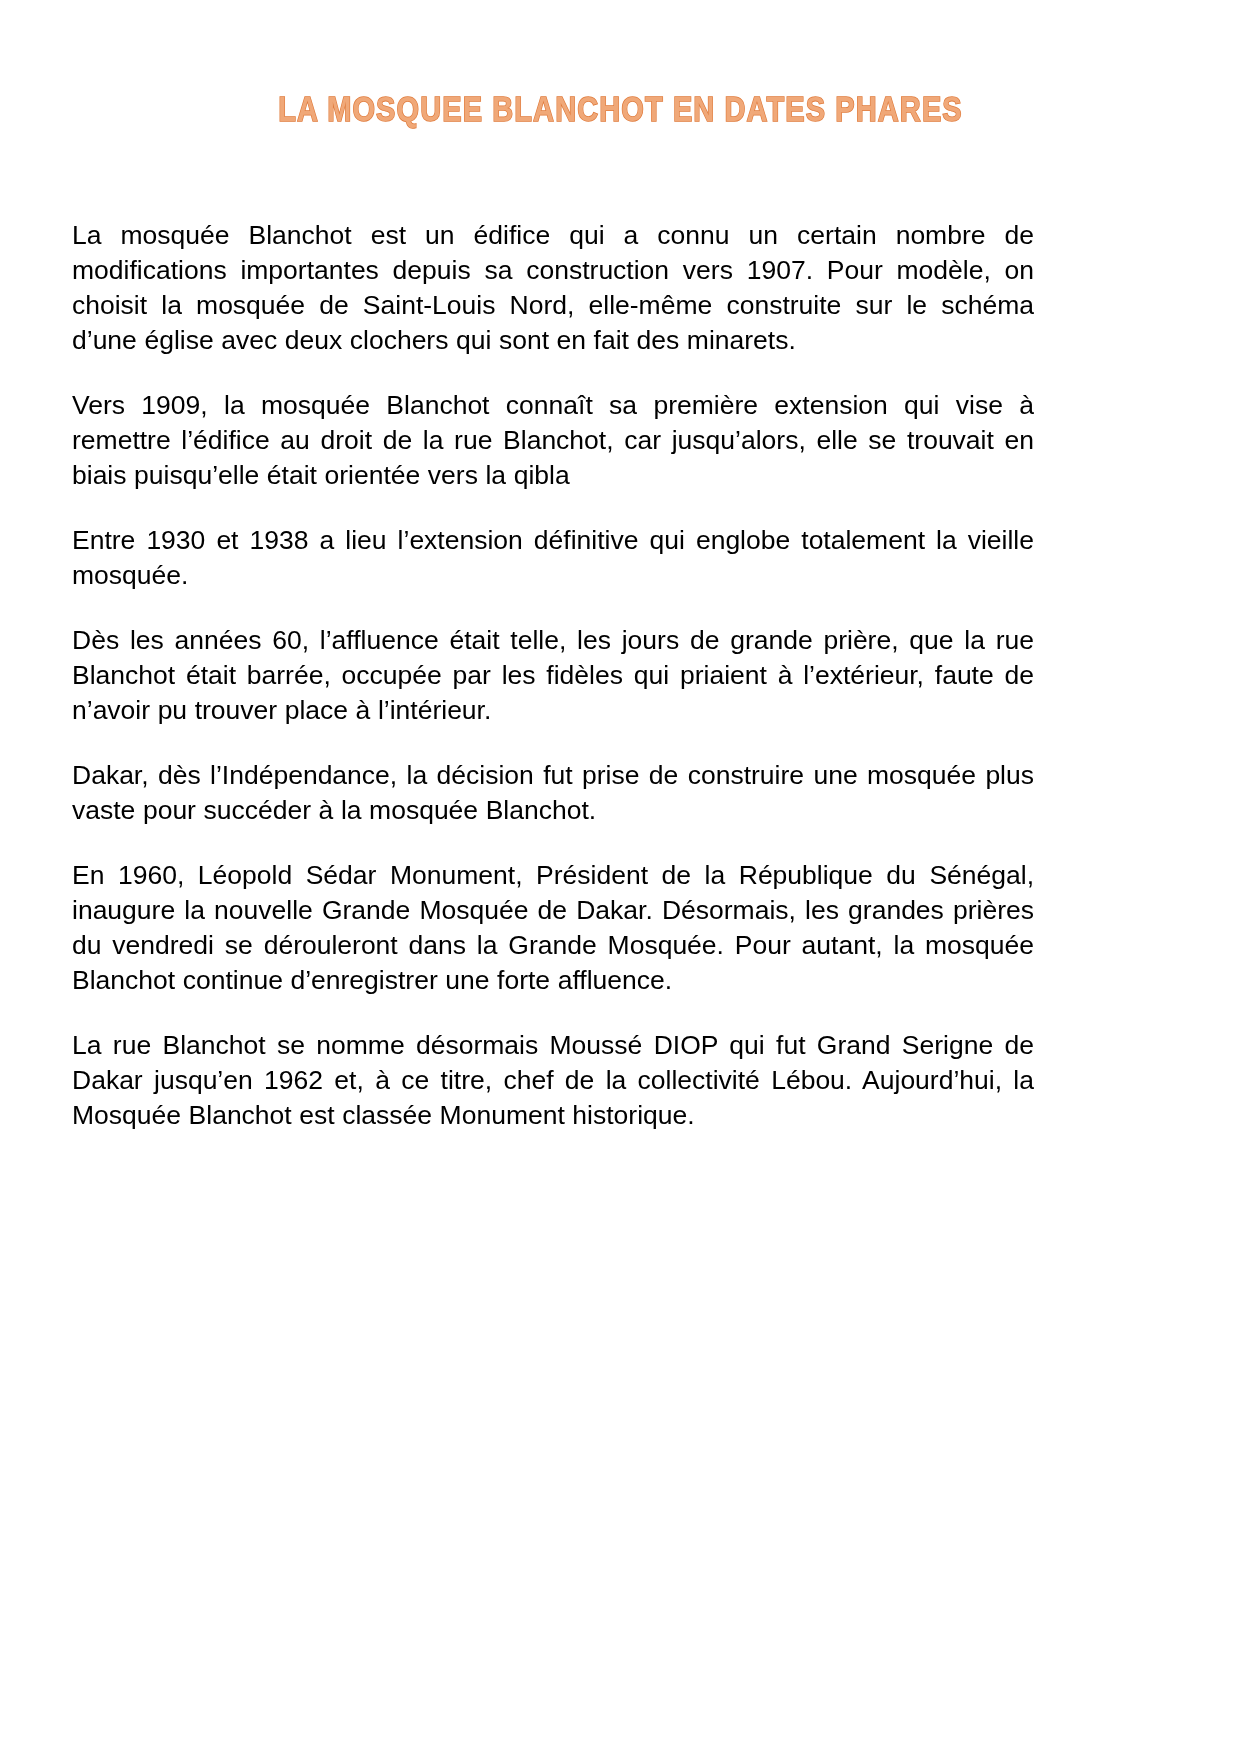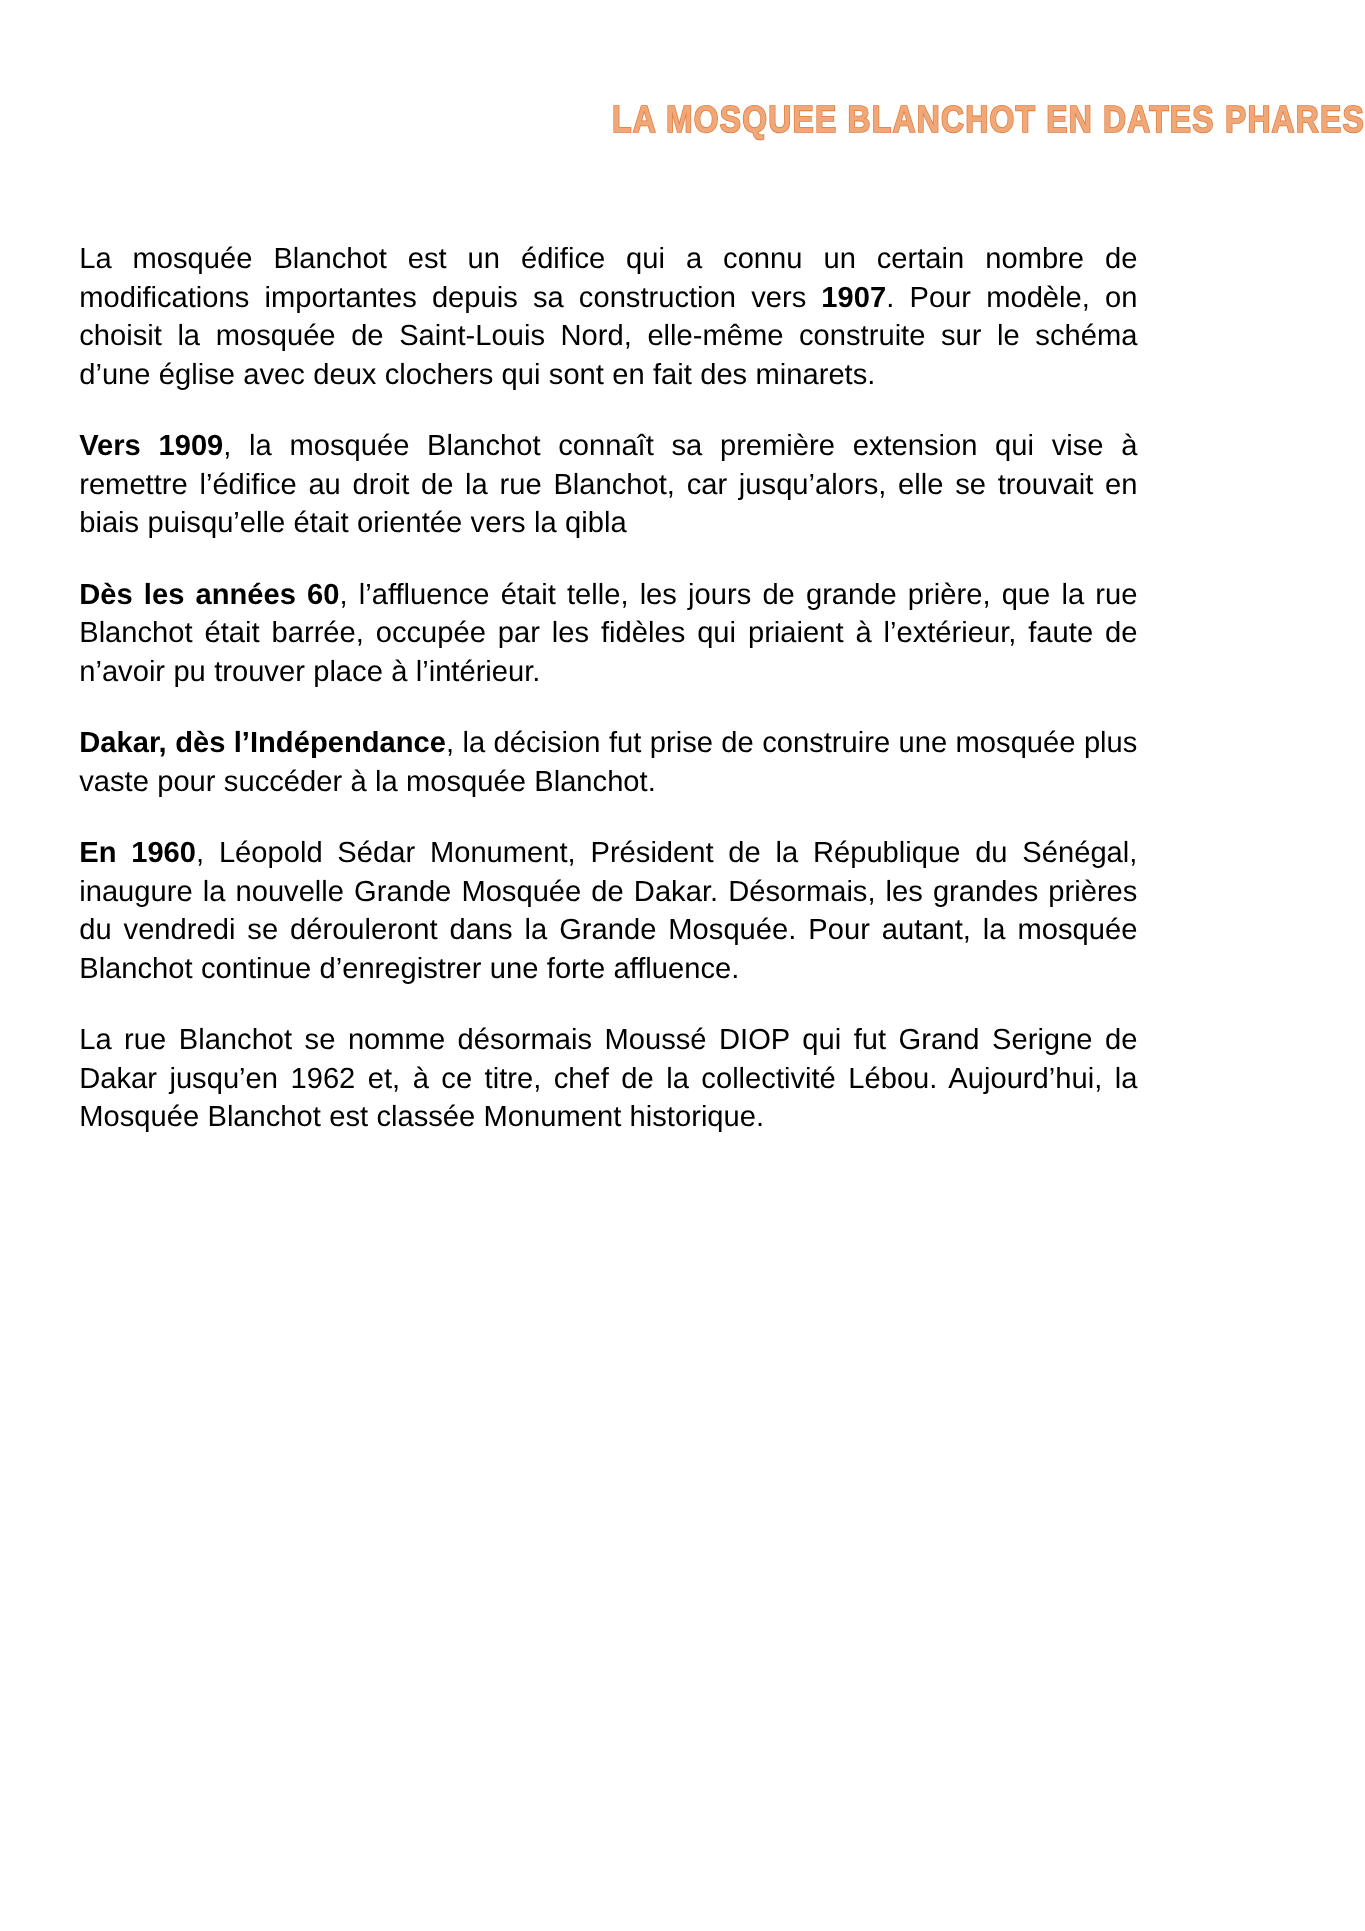--- a/index.html
+++ b/index.html
@@ -21,21 +21,21 @@
     background: #ffffff;
     box-sizing: border-box;
   }
 
   
   .title-wrap {
     position: absolute;
     top: 92px;
     left: 0;
     width: 1241px;
-    text-align: right;
+    text-align: center;
   }
   .doc-title {
     display: inline-block;
     font-family: "Liberation Sans", sans-serif;
     font-weight: bold;
     font-size: 29px;
     letter-spacing: 1.1px;
     line-height: 1.05;
     color: #f0a878;
     -webkit-text-stroke: 1.3px #e07b3c;
@@ -56,37 +56,38 @@
   p.para {
     margin: 0 0 30px 0;
     font-size: 26.5px;
     line-height: 35px;
     text-align: justify;
     text-justify: inter-word;
     word-spacing: 0.2px;
     hyphens: none;
   }
   p.para:last-child { margin-bottom: 12px; }
-  b.lead { font-weight: bold; }
+  b.lead { font-weight: normal; }
 </style>
 </head>
 <body>
 
 <div class="page">
 
   <div class="title-wrap">
     <span class="doc-title">LA MOSQUEE BLANCHOT EN DATES PHARES</span>
   </div>
 
   <div class="body-block">
 
     <p class="para"><span>La mosquée Blanchot est un édifice qui a connu un certain nombre de modifications importantes depuis sa construction vers </span><b class="lead">1907</b><span>.  Pour modèle, on choisit la mosquée de Saint-Louis Nord, elle-même construite sur le schéma d’une église avec deux clochers qui sont en fait des minarets.</span></p>
 
     <p class="para"><b class="lead">Vers 1909</b><span>, la mosquée Blanchot connaît sa première extension qui vise à remettre l’édifice au droit de la rue Blanchot, car jusqu’alors, elle se trouvait en biais puisqu’elle était orientée vers la qibla</span></p>
 
+    <p class="para"><b class="lead">Entre 1930 et 1938</b><span> a lieu l’extension définitive qui englobe totalement la vieille mosquée.</span></p>
 
     <p class="para"><b class="lead">Dès les années 60</b><span>, l’affluence était telle, les jours de grande prière, que la rue Blanchot était barrée, occupée par les fidèles qui priaient à l’extérieur, faute de n’avoir pu trouver place à l’intérieur.</span></p>
 
     <p class="para"><b class="lead">Dakar, dès l’Indépendance</b><span>, la décision fut prise de construire une mosquée plus vaste pour succéder à la mosquée Blanchot.</span></p>
 
     <p class="para"><b class="lead">En 1960</b><span>, Léopold Sédar Monument, Président de la République du Sénégal, inaugure la nouvelle Grande Mosquée de Dakar. Désormais, les grandes prières du vendredi se dérouleront dans la Grande Mosquée. Pour autant, la mosquée Blanchot continue d’enregistrer une forte affluence.</span></p>
 
     <p class="para"><span>La rue Blanchot se nomme désormais Moussé DIOP qui fut Grand Serigne de Dakar jusqu’en 1962 et, à ce titre, chef de la collectivité Lébou. Aujourd’hui, la Mosquée Blanchot est classée Monument historique.</span></p>
 
   </div>

